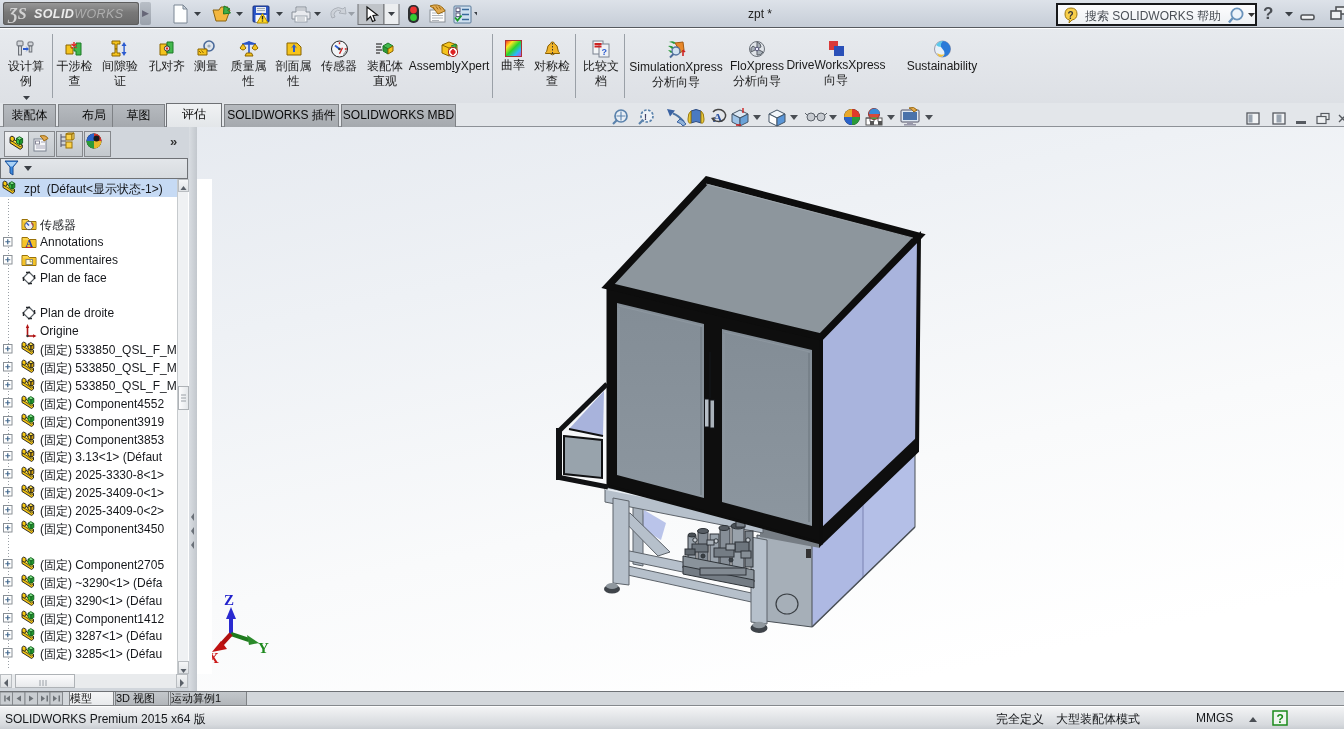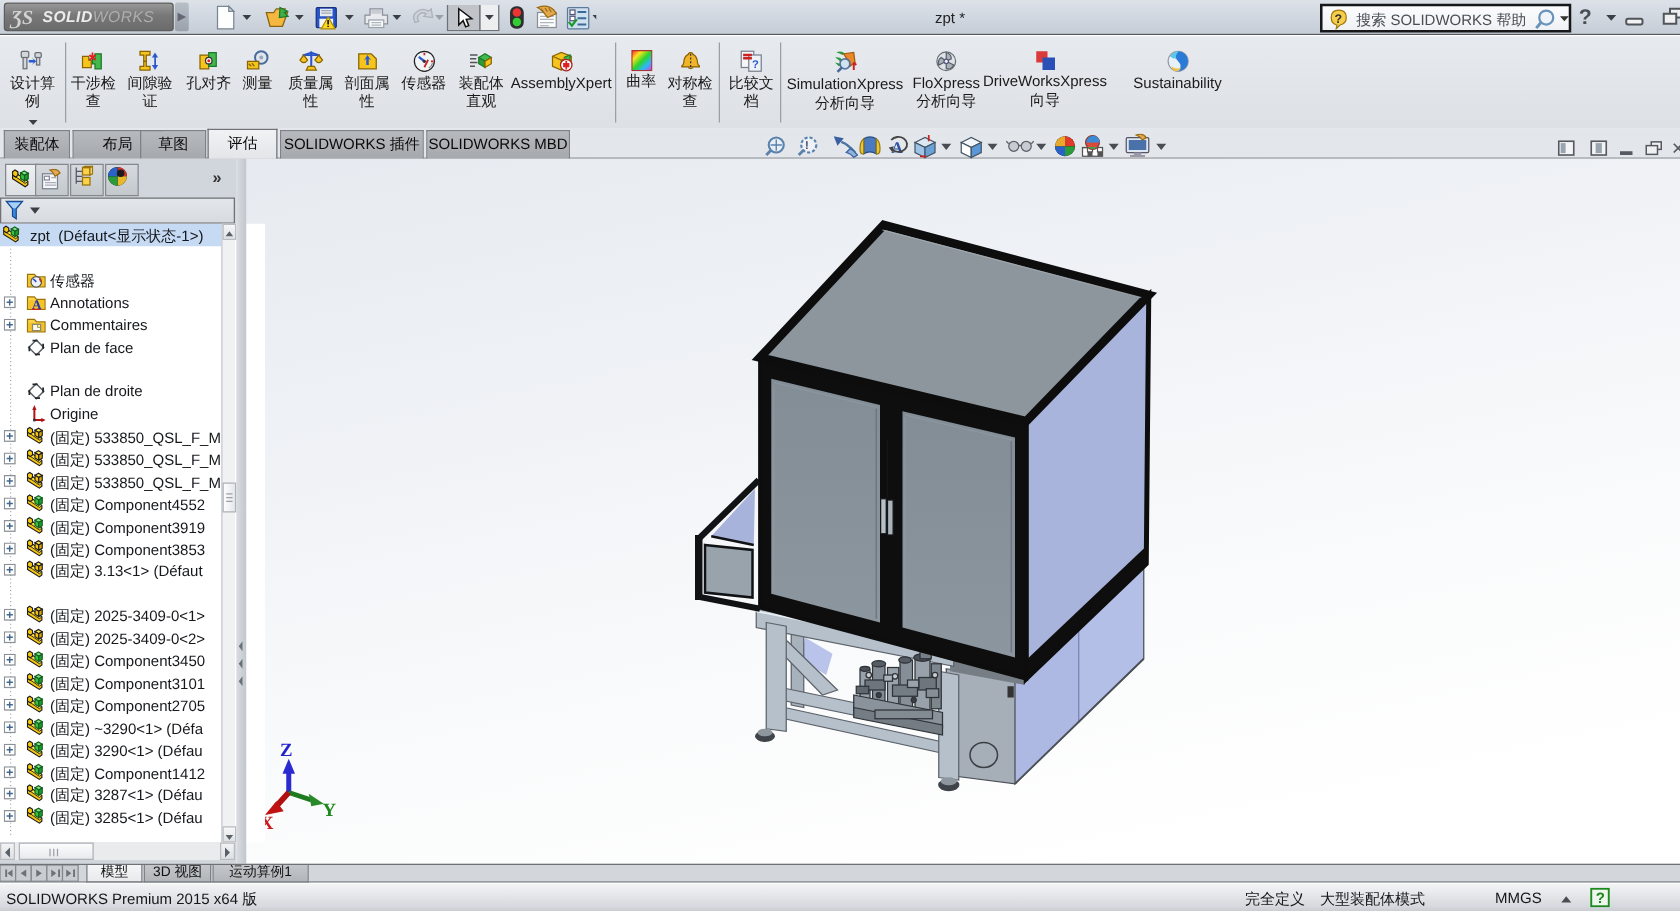--- a/index.html
+++ b/index.html
@@ -25,21 +25,21 @@
 #filterrow{position:absolute;left:0px;top:31px;width:188px;height:21px;background:linear-gradient(#e3e6ea,#d7dbdf);border:1px solid #6f7276}
 #tree{position:absolute;left:0;top:52px;width:212px;height:495px;background:#fff;overflow:hidden}
 #vscroll{position:absolute;left:177px;top:52px;width:11px;height:495px;background:#eff1f3;border-left:1px solid #c6cacd}
 #hscroll{position:absolute;left:0;top:547px;width:188px;height:14px;background:#e9ebed}
 #splitter{position:absolute;left:189px;top:0;width:8px;height:564px;background:linear-gradient(90deg,#d9dde2,#c2c7cd)}
 .tr{position:absolute;left:0;height:18px;width:220px;font-size:12px;color:#16181c;white-space:nowrap}
 .tr .tt{position:absolute;left:40px;top:2px}
 .tr svg.ic{position:absolute;left:21px;top:1px}
 .tr svg.ex{position:absolute;left:3px;top:4px}
 #bottabs{position:absolute;left:0;top:691px;width:1344px;height:15px;background:#d3d7db;border-top:1px solid #6e7175;border-bottom:1px solid #85898d}
-.btab{position:absolute;top:0px;height:14px;font-size:11px;text-align:center;line-height:13px;color:#111;background:linear-gradient(#c3c7cb,#b2b6ba);border:1px solid #808386;border-top:none}
+.btab{position:absolute;top:0px;height:14px;font-size:11px;text-align:left;line-height:13px;color:#111;background:linear-gradient(#c3c7cb,#b2b6ba);border:1px solid #808386;border-top:none}
 .btab.act{background:linear-gradient(#f4f5f6,#e8eaec)}
 #statusbar{position:absolute;left:0;top:707px;width:1344px;height:22px;background:linear-gradient(#f3f4f5,#d7dade 80%,#c9cdd2);font-size:12px;color:#15171a}
 .sbt{position:absolute;top:4px}
 </style></head>
 <body>
 <div id="titlebar">
  <div id="logo">
   <svg width="134" height="23" viewBox="0 0 134 23">
    <text x="6" y="17" font-size="16" font-weight="bold" font-style="italic" fill="#d2d2d2" font-family="Liberation Serif">ƷS</text>
    <text x="31" y="15.5" font-size="12.5" font-weight="bold" font-style="italic" letter-spacing="0.4" fill="#ececec" font-family="Liberation Sans">SOLID<tspan fill="#aeaeae" font-weight="normal">WORKS</tspan></text>
@@ -682,20 +682,29 @@
         </div>
     <div class="tr" style="top:268px">
           <svg class="ex" width="10" height="10" viewBox="0 0 10 10">
             <use href="#exp"></use>
           </svg>
           <svg class="ic" width="16" height="16" viewBox="0 0 16 16">
             <use href="#pY"></use>
           </svg>
           <span class="tt">(固定) 3.13&lt;1&gt; (Défaut</span>
         </div>
+    <div class="tr" style="top:286px">
+          <svg class="ex" width="10" height="10" viewBox="0 0 10 10">
+            <use href="#exp"></use>
+          </svg>
+          <svg class="ic" width="16" height="16" viewBox="0 0 16 16">
+            <use href="#pY"></use>
+          </svg>
+          <span class="tt">(固定) 2025-3330-8&lt;1&gt;</span>
+        </div>
     <div class="tr" style="top:304px">
           <svg class="ex" width="10" height="10" viewBox="0 0 10 10">
             <use href="#exp"></use>
           </svg>
           <svg class="ic" width="16" height="16" viewBox="0 0 16 16">
             <use href="#pY"></use>
           </svg>
           <span class="tt">(固定) 2025-3409-0&lt;1&gt;</span>
         </div>
     <div class="tr" style="top:322px">
@@ -708,29 +717,20 @@
           <span class="tt">(固定) 2025-3409-0&lt;2&gt;</span>
         </div>
     <div class="tr" style="top:340px">
           <svg class="ex" width="10" height="10" viewBox="0 0 10 10">
             <use href="#exp"></use>
           </svg>
           <svg class="ic" width="16" height="16" viewBox="0 0 16 16">
             <use href="#pG"></use>
           </svg>
           <span class="tt">(固定) Component3450</span>
-        </div>
-    <div class="tr" style="top:358px">
-          <svg class="ex" width="10" height="10" viewBox="0 0 10 10">
-            <use href="#exp"></use>
-          </svg>
-          <svg class="ic" width="16" height="16" viewBox="0 0 16 16">
-            <use href="#pG"></use>
-          </svg>
-          <span class="tt">(固定) Component3101</span>
         </div>
     <div class="tr" style="top:376px">
           <svg class="ex" width="10" height="10" viewBox="0 0 10 10">
             <use href="#exp"></use>
           </svg>
           <svg class="ic" width="16" height="16" viewBox="0 0 16 16">
             <use href="#pG"></use>
           </svg>
           <span class="tt">(固定) Component2705</span>
         </div>

